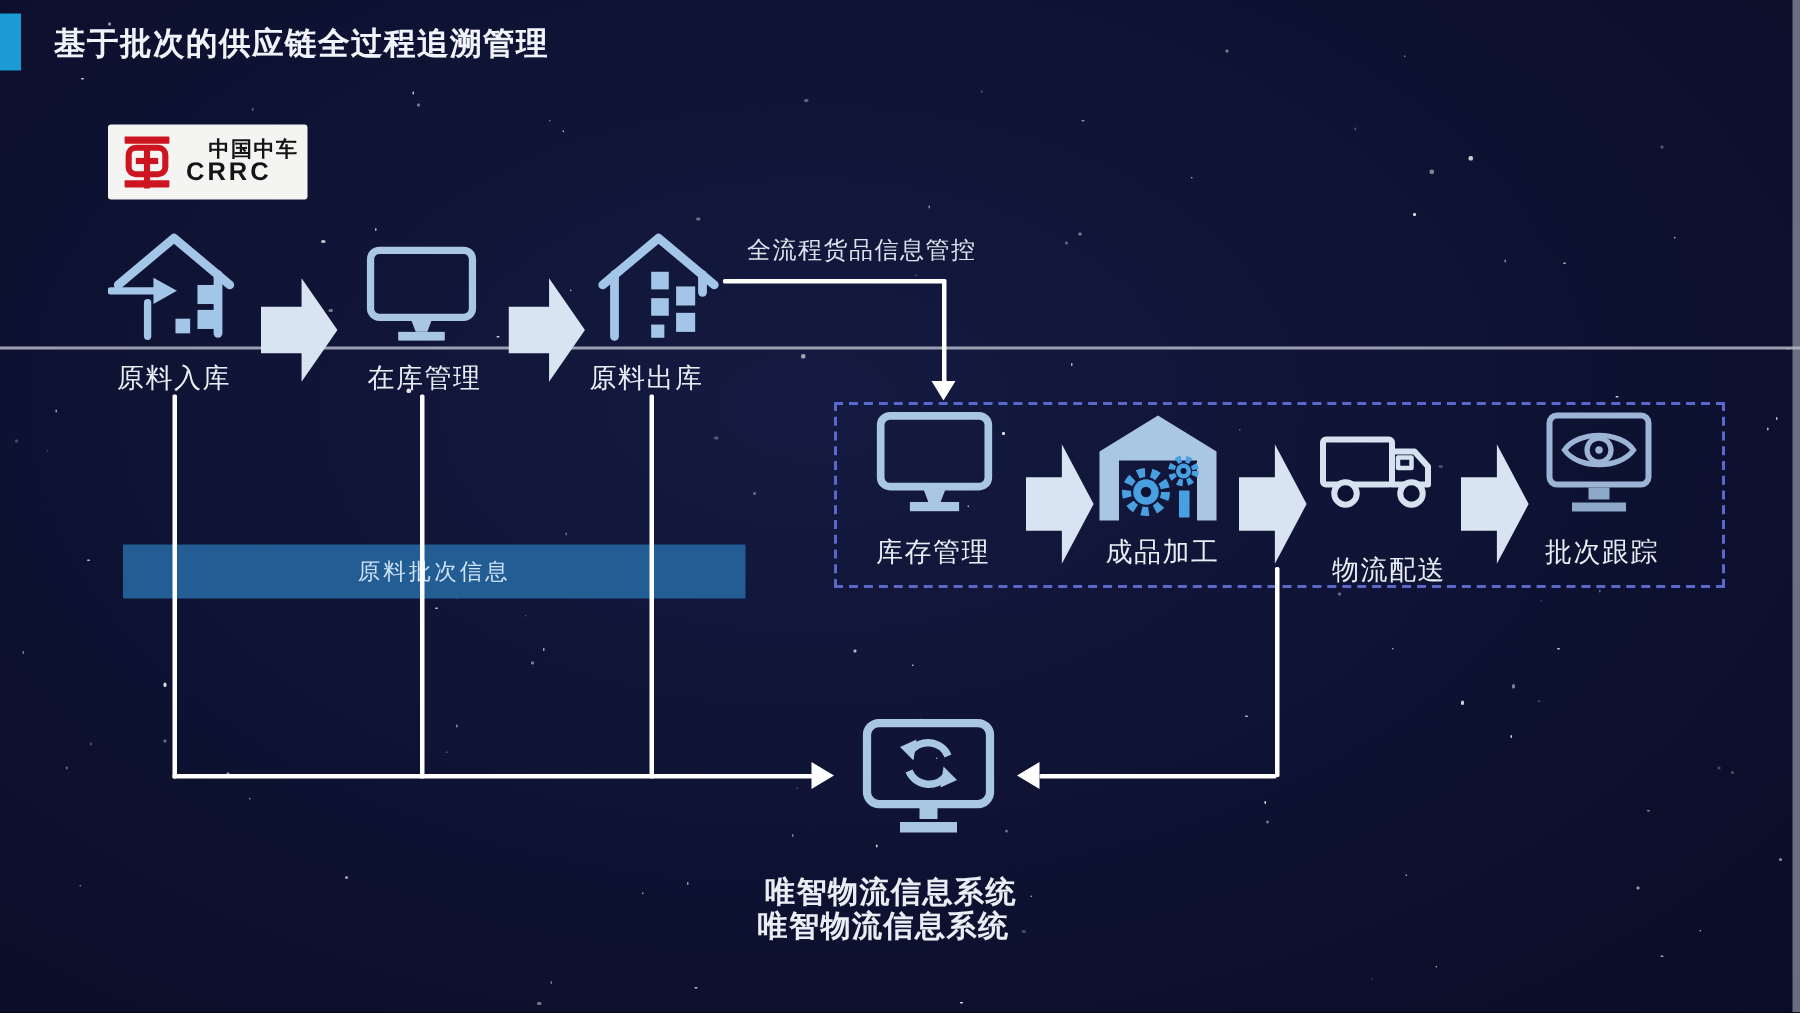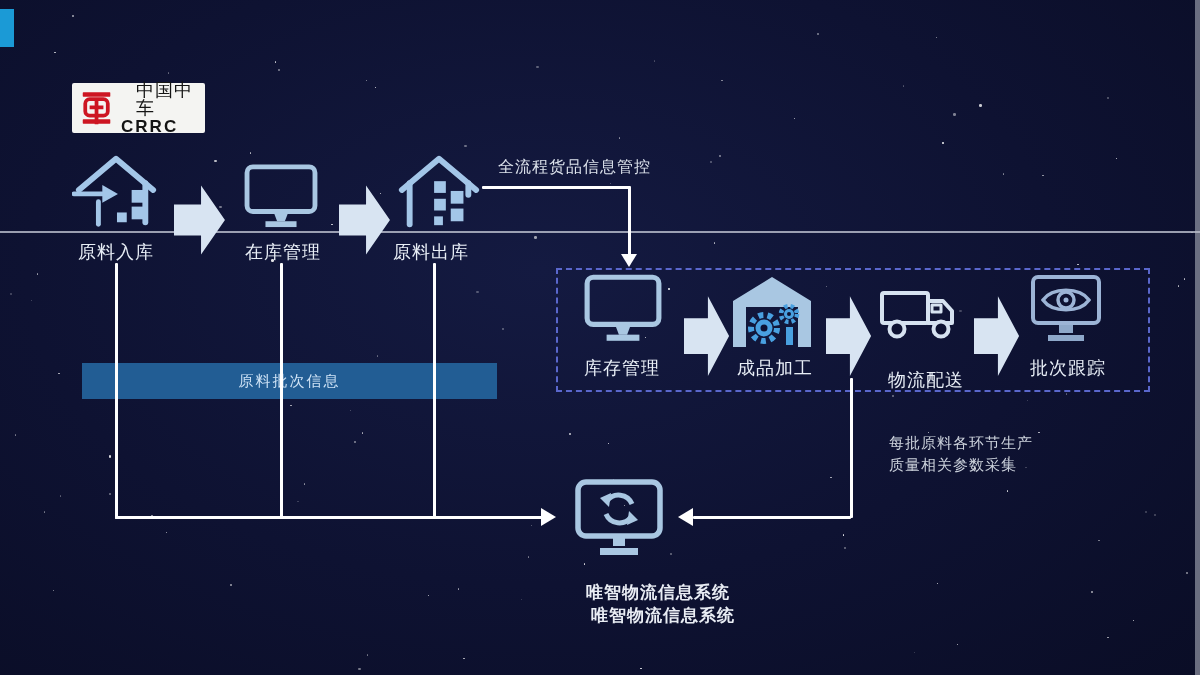--- a/index.html
+++ b/index.html
@@ -12,36 +12,36 @@
   .abs{position:absolute;}
   .star{position:absolute;border-radius:50%;background:#ffffff;z-index:1;}
   .z{z-index:2;}
   
   .accent{left:0;top:9px;width:14px;height:38px;background:#1b9ad6;}
   .title{left:36px;top:15px;font-size:21px;font-weight:700;letter-spacing:1px;color:#f0f4fa;}
   
   .logo{left:72px;top:83px;width:133px;height:50px;background:#f4f4f2;border-radius:2px;
         display:flex;align-items:center;padding-left:7px;box-sizing:border-box;}
   .logo-text{margin-left:7px;line-height:1.02;color:#141414;}
-  .logo-cn{font-size:18px;font-weight:400;letter-spacing:1px;padding-left:15px;}
+  .logo-cn{font-size:14px;font-weight:700;letter-spacing:1px;padding-left:15px;}
   .logo-en{font-size:17px;font-weight:800;letter-spacing:2px;}
   
   .hline-thin{left:0;top:231px;width:1200px;height:2px;background:#c9cedb;opacity:.75;}
   .edge-strip{left:1195px;top:0;width:5px;height:675px;background:#b9bdc9;opacity:.55;}
   .wline{background:#ffffff;border-radius:1px;}
   .arrow-down{width:0;height:0;border-left:8px solid transparent;border-right:8px solid transparent;border-top:13px solid #ffffff;}
   .arrow-right{width:0;height:0;border-top:9.5px solid transparent;border-bottom:9.5px solid transparent;border-left:15px solid #ffffff;}
   .arrow-left{width:0;height:0;border-top:9.5px solid transparent;border-bottom:9.5px solid transparent;border-right:15px solid #ffffff;}
   
   .step-label{width:110px;text-align:center;font-size:18px;color:#e8eef6;letter-spacing:1px;}
   .note-label{font-size:16px;color:#dde3ec;letter-spacing:1px;}
   .bar{background:#225d94;display:flex;align-items:center;justify-content:center;
        font-size:15px;color:#cfe3f6;letter-spacing:2px;}
   .dashed-box{left:556px;top:268px;width:594px;height:124px;border:2px dashed #5a67cc;box-sizing:border-box;}
-  .sys-text{text-align:right;font-size:17px;font-weight:600;color:#e9edf4;letter-spacing:1px;}
+  .sys-text{text-align:left;font-size:20px;font-weight:600;color:#e9edf4;letter-spacing:1px;}
   .annot{font-size:15px;line-height:22px;color:#ccd2dc;letter-spacing:1px;}
   svg{display:block;}
 </style>
 </head>
 <body>
 
 <div id="stage">
   <div id="stars">
       <div class="star" style="left: 105px; top: 386.8px; height: 1.5px; width: 1.5px; opacity: 0.36;"></div>
       <div class="star" style="left: 30.6px; top: 299.7px; height: 1.5px; width: 1.5px; opacity: 0.28;"></div>
@@ -149,20 +149,21 @@
       <div class="star" style="left: 942.4px; top: 142.3px; height: 1.5px; width: 1.5px; opacity: 0.85;"></div>
       <div class="star" style="left: 379.6px; top: 192.5px; height: 1.5px; width: 1.5px; opacity: 0.81;"></div>
       <div class="star" style="left: 354.2px; top: 441.3px; height: 1.5px; width: 1.5px; opacity: 0.46;"></div>
       <div class="star" style="left: 52.5px; top: 589.7px; height: 1.5px; width: 1.5px; opacity: 0.57;"></div>
       <div class="star" style="left: 1077.3px; top: 263.5px; height: 1.5px; width: 1.5px; opacity: 0.8;"></div>
       <div class="star" style="left: 502.2px; top: 328.3px; height: 1.5px; width: 1.5px; opacity: 0.33;"></div>
       <div class="star" style="left: 358.3px; top: 667.5px; height: 2.5px; width: 2.5px; opacity: 0.44;"></div>
     </div>
 
   <div class="abs z accent"></div>
+  <div class="abs z title">基于批次的供应链全过程追溯管理</div>
 
   <div class="abs z logo">
     <svg width="38" height="38" viewBox="0 0 56 56">
       <rect x="6" y="3" width="44" height="7" rx="1" fill="#cd1522"></rect>
       <rect x="10" y="14" width="36" height="26" rx="7" fill="none" stroke="#cd1522" stroke-width="6"></rect>
       <rect x="17" y="24" width="22" height="6" fill="#cd1522"></rect>
       <rect x="25" y="14" width="6" height="40" fill="#cd1522"></rect>
       <rect x="6" y="46" width="44" height="7" rx="1" fill="#cd1522"></rect>
     </svg>
     <div class="logo-text">
@@ -286,24 +287,20 @@
   <div class="abs z wline" style="left:114.5px;top:263px;width:3px;height:256px;"></div>
   <div class="abs z wline" style="left:279.5px;top:263px;width:3px;height:256px;"></div>
   <div class="abs z wline" style="left:433px;top:263px;width:3px;height:256px;"></div>
   <div class="abs z wline" style="left:114.5px;top:515.5px;width:427px;height:3px;"></div>
   <div class="abs z arrow-right" style="left:541px;top:508px;"></div>
 
   <div class="abs z wline" style="left:849.5px;top:378px;width:3px;height:140px;"></div>
   <div class="abs z wline" style="left:693px;top:515.5px;width:158px;height:3px;"></div>
   <div class="abs z arrow-left" style="left:678px;top:508px;"></div>
 
-  <div class="abs z annot" style="left:889px;top:432px;">
-    <div>每批原料各环节生产</div>
-    <div>质量相关参数采集</div>
-  </div>
 
   <svg class="abs z" style="left:574px;top:478px;" width="90" height="80" viewBox="0 0 90 80">
     <rect x="4" y="4" width="82" height="54" rx="8" fill="none" stroke="#a9c7e2" stroke-width="5.5"></rect>
     <path d="M33 23 A14.5 14.5 0 0 1 58 26" fill="none" stroke="#a9c7e2" stroke-width="5"></path>
     <polygon points="26,20 37,15 35,29" fill="#a9c7e2"></polygon>
     <path d="M57 39 A14.5 14.5 0 0 1 32 36" fill="none" stroke="#a9c7e2" stroke-width="5"></path>
     <polygon points="64,42 53,47 55,33" fill="#a9c7e2"></polygon>
     <rect x="39" y="60" width="12" height="8" fill="#a9c7e2"></rect>
     <rect x="26" y="70" width="38" height="7" fill="#a9c7e2"></rect>
   </svg>

